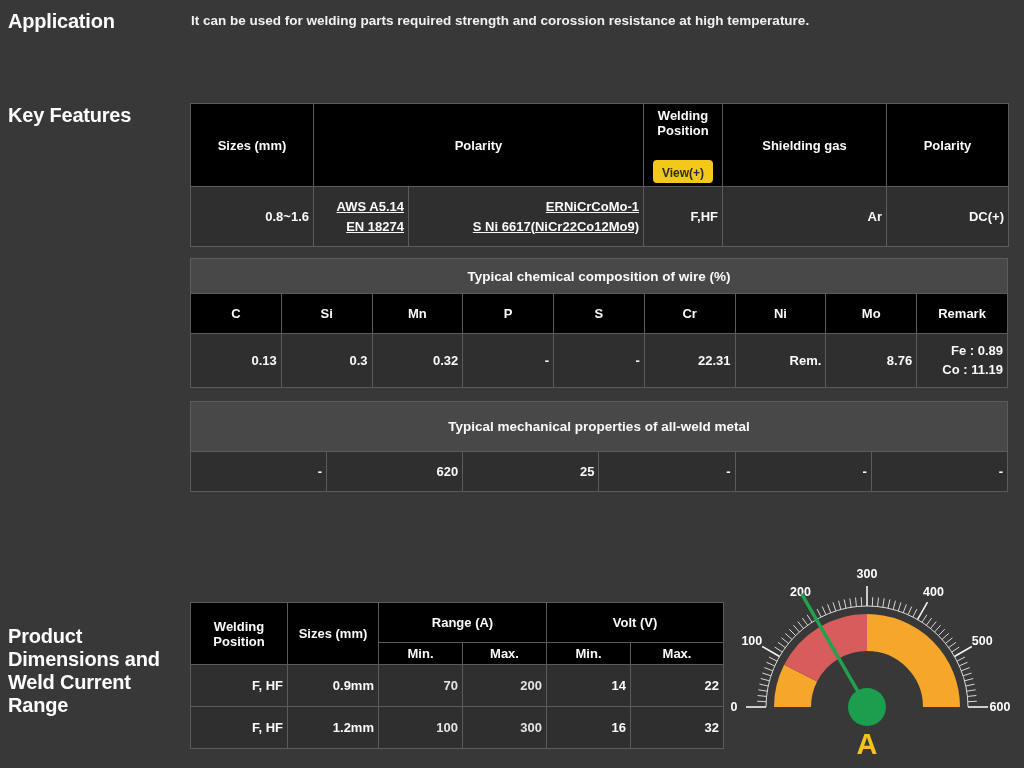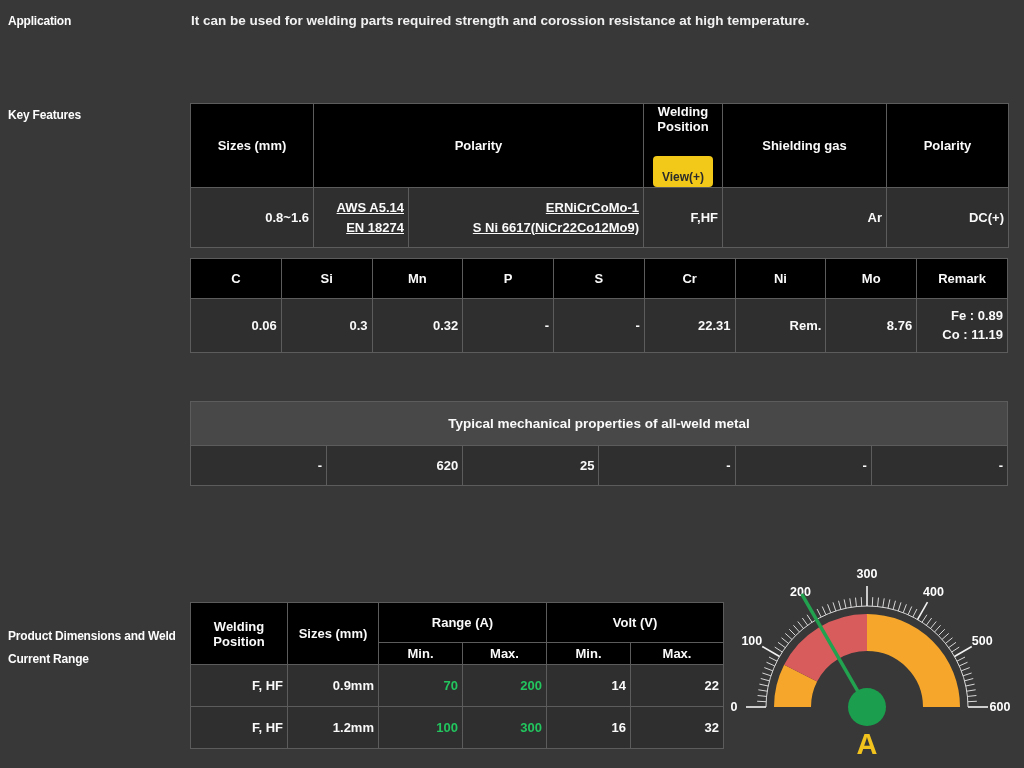--- a/index.html
+++ b/index.html
@@ -4,21 +4,21 @@
 <style>
   html,body{margin:0;padding:0;}
   body{
     width:1024px;height:768px;position:relative;overflow:hidden;
     background:#383838;
     font-family:"Liberation Sans",sans-serif;
     color:#f7f7f7;
   }
   .side-heading{
     position:absolute;left:8px;
-    font-size:12px;font-weight:600;color:#fdfdfd;
+    font-size:20px;font-weight:600;color:#fdfdfd;
     letter-spacing:-0.2px;line-height:23px;
   }
   #h-application{top:10px;}
   #h-key-features{top:104px;}
   #h-product{top:590px;width:176px;margin-top:35px;}
   #app-desc{
     position:absolute;left:191px;top:13px;width:790px;
     font-size:13.5px;font-weight:600;color:#f1f1f1;
   }
   table{
@@ -31,41 +31,41 @@
   }
   th{background:#000000;font-weight:700;}
   td{background:#2f2f2f;font-weight:700;text-align:right;}
   .title-cell{background:#484848;font-size:13.5px;}
   
   #spec-table{left:190px;top:103px;width:818px;}
   #spec-table thead tr{height:83px;}
   #spec-table tbody tr{height:60px;}
   #spec-table .left-cell{text-align:right;padding-left:10px;line-height:1.5;text-decoration:underline;}
   .view-badge{
-    display:inline-block;margin-top:22px;padding:14px 9px 3px;
+    display:inline-block;margin-top:22px;padding:6px 9px 3px;
     background:#f2c918;color:#2b2b2b;border-radius:4px;
     font-size:12px;font-weight:700;cursor:pointer;
   }
   
   #chem-table{left:190px;top:258px;width:818px;}
   #chem-table .t-row{height:35px;}
   #chem-table .h-row{height:40px;}
   #chem-table .d-row{height:54px;}
   #chem-table .remark span{display:block;line-height:1.45;}
   
   #mech-table{left:190px;top:401px;width:818px;}
-  #mech-table .t-row{height:44px;padding-left:16px;}
+  #mech-table .t-row{height:50px;padding-left:16px;}
   #mech-table .h-row{height:39px;}
   #mech-table .d-row{height:40px;}
   
   #current-table{left:190px;top:602px;width:533px;}
   #current-table .g-row{height:40px;}
   #current-table .s-row{height:22px;}
   #current-table .d-row{height:42px;}
-  .amp{color:#22c55e;}
+  .amp{color:#e5e5e5;}
   
   #gauge-box{position:absolute;left:728px;top:562px;width:292px;height:206px;}
   svg text{font-family:"Liberation Sans",sans-serif;}
 </style>
 </head>
 <body>
 
 <div class="side-heading" id="h-application">Application</div>
 <div id="app-desc">It can be used for welding parts required strength and corossion resistance at high temperature.</div>
 <div class="side-heading" id="h-key-features">Key Features</div>
@@ -105,33 +105,36 @@
       </td>
       <td>F,HF</td>
       <td>Ar</td>
       <td>DC(+)</td>
     </tr>
   </tbody>
 </table>
 
 <table id="chem-table">
   <tbody>
+      <tr class="t-row">
+    <th colspan="9" class="title-cell">Typical chemical composition of wire (%)</th>
+  </tr>
   <tr class="h-row">
     <th>C</th>
     <th>Si</th>
     <th>Mn</th>
     <th>P</th>
     <th>S</th>
     <th>Cr</th>
     <th>Ni</th>
     <th>Mo</th>
     <th>Remark</th>
   </tr>
   <tr class="d-row">
-    <td>0.06</td>
+    <td>0.13</td>
     <td>0.3</td>
     <td>0.32</td>
     <td>-</td>
     <td>-</td>
     <td>22.31</td>
     <td>Rem.</td>
     <td>8.76</td>
     <td class="remark">
       <span>Fe : 0.89</span>
       <span>Co : 11.19</span>

